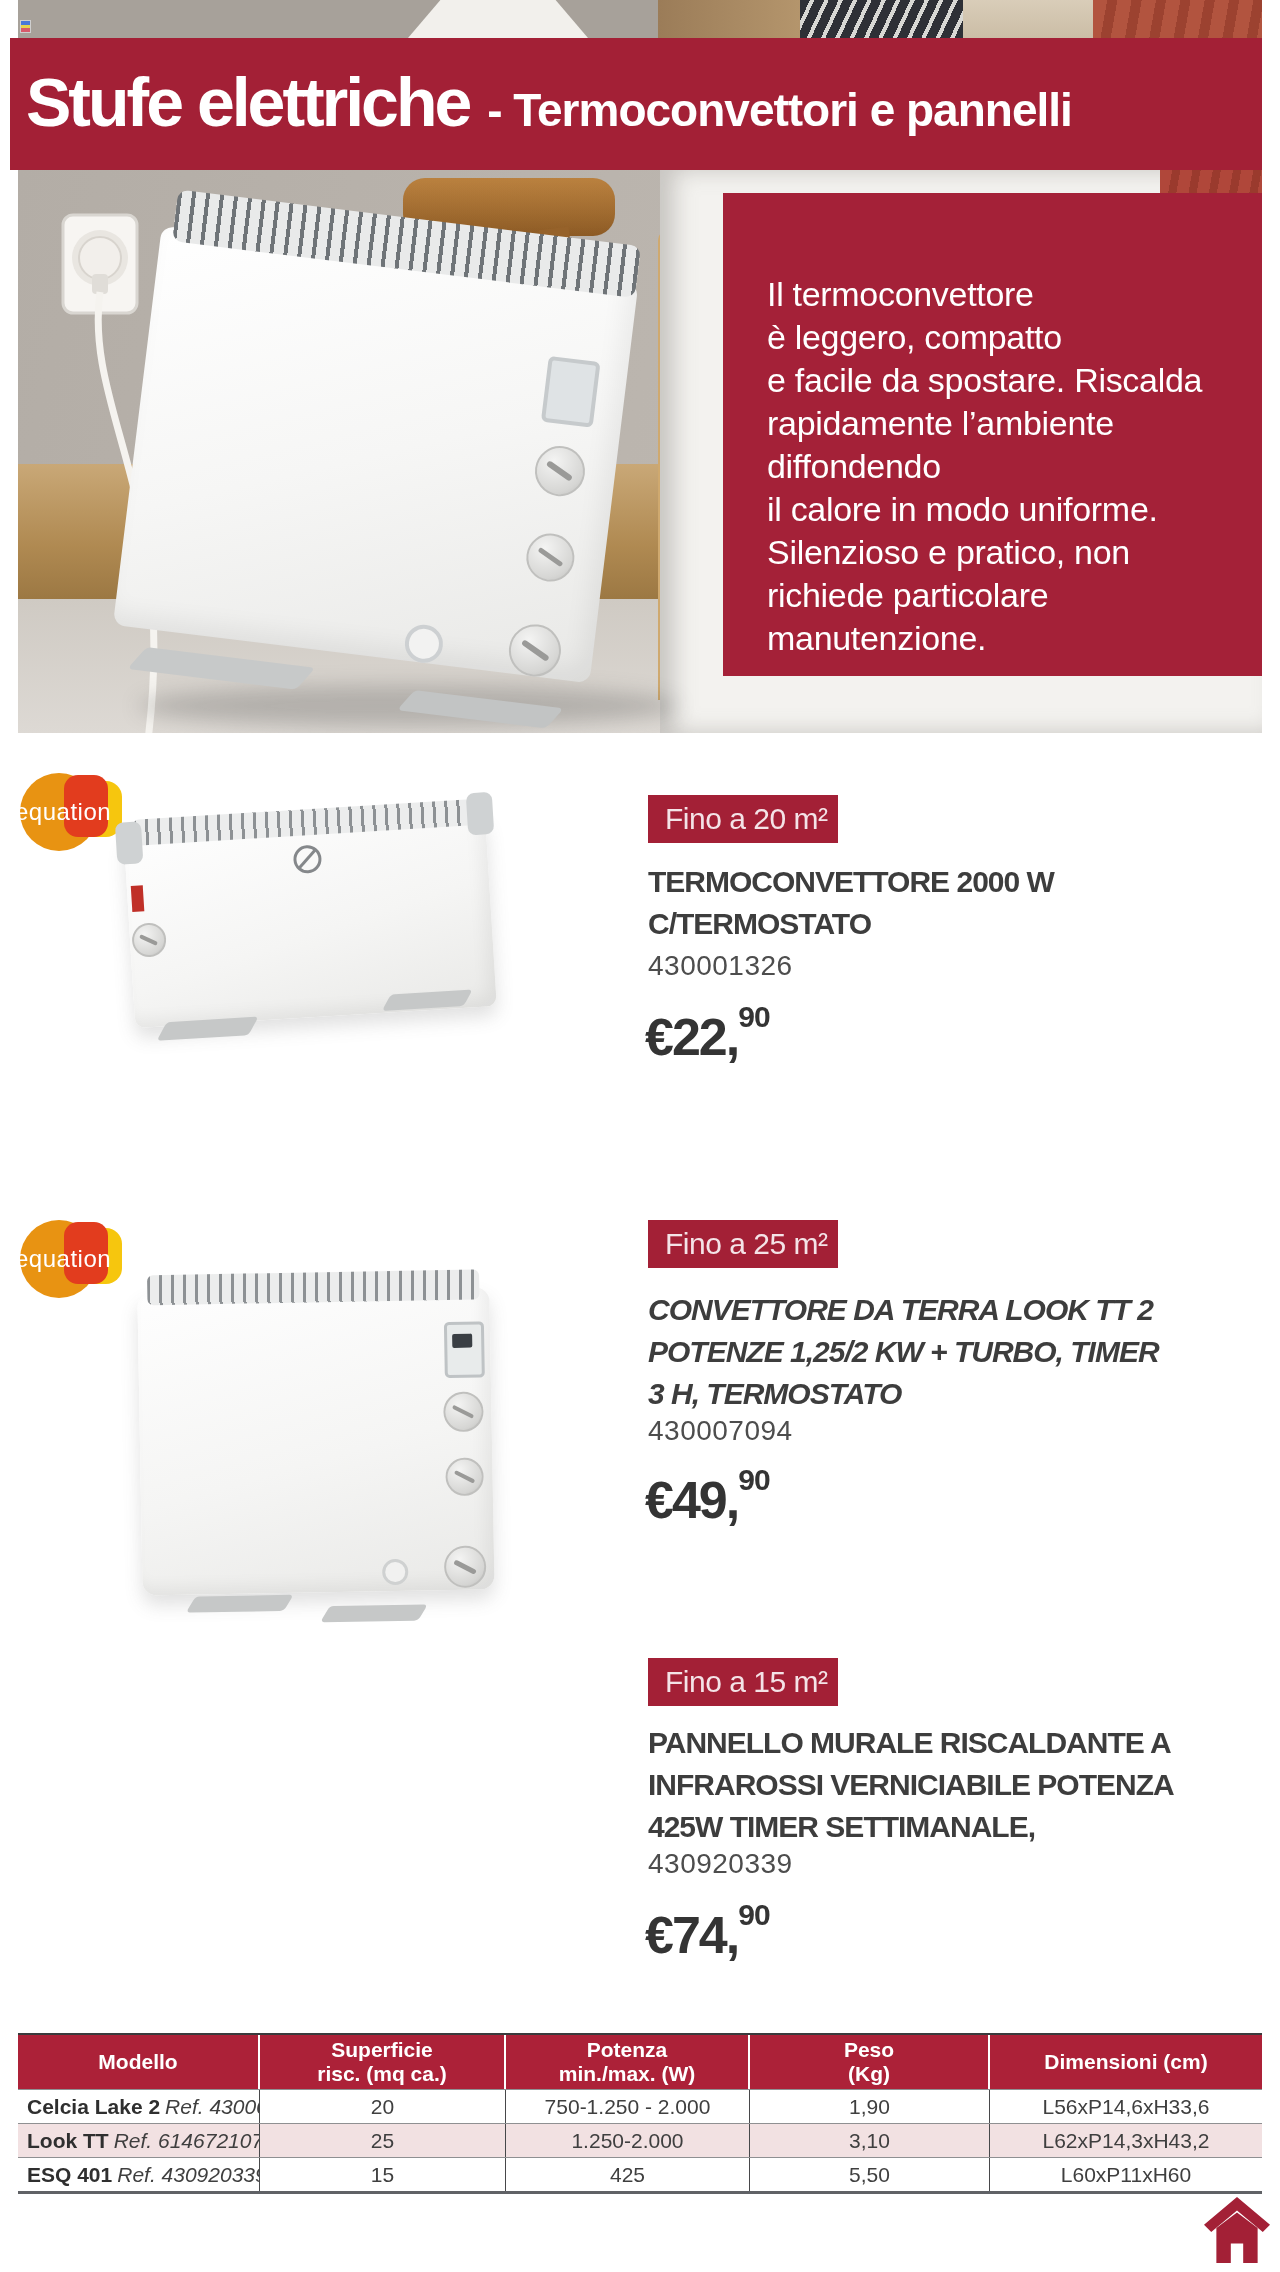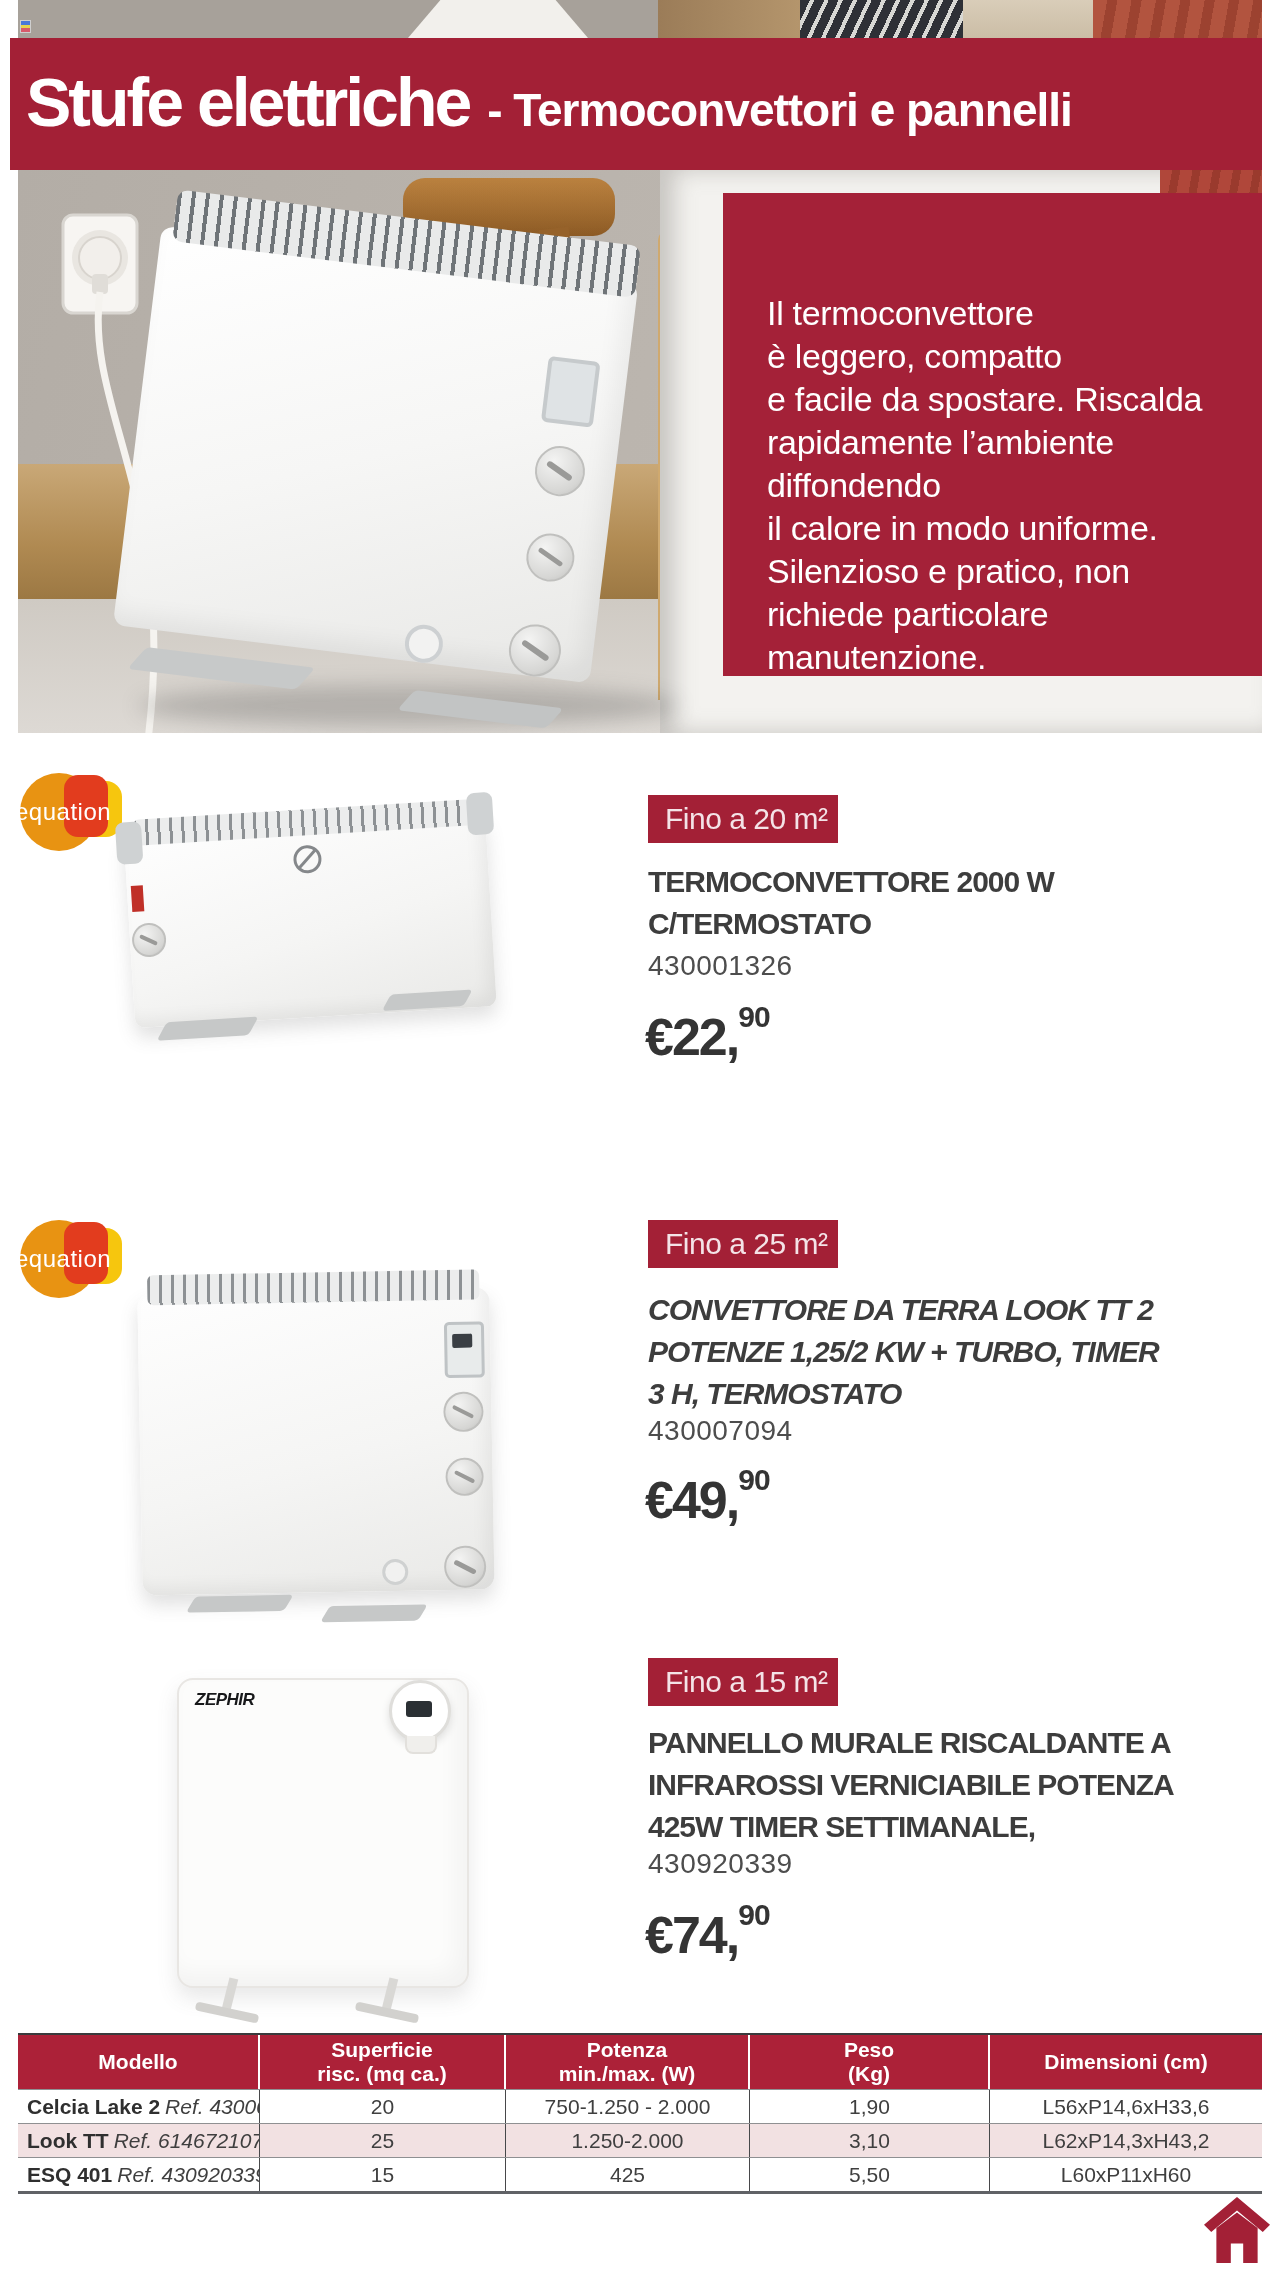--- a/index.html
+++ b/index.html
@@ -60,21 +60,21 @@
   .hh-k2{left:402px;top:296px;width:44px;height:44px;}
   .hh-k3{left:396px;top:388px;width:48px;height:48px;}
   .hh-dot{position:absolute;left:292px;top:402px;width:30px;height:30px;border-radius:50%;
         border:4px solid #cdd0d2;background:#f2f2f1;}
   .hh-foot1{position:absolute;left:28px;top:458px;width:170px;height:24px;background:#c7c9c9;
         border-radius:5px;transform:skewX(-35deg);}
   .hh-foot2{position:absolute;left:300px;top:468px;width:150px;height:22px;background:#c2c4c4;
         border-radius:5px;transform:skewX(-35deg);}
 
   .info-box{left:705px;top:23px;width:546px;height:483px;background:#a42138;color:#ffffff;
-        box-sizing:border-box;padding:56px 30px 0 44px;font-size:34px;line-height:43px;
+        box-sizing:border-box;padding:37px 30px 0 44px;font-size:34px;line-height:43px;
         letter-spacing:-0.3px;white-space:pre-line;}
 
   
   .eq-logo{width:112px;height:84px;}
   .eq-c1{position:absolute;left:10px;top:2px;width:78px;height:78px;border-radius:50%;background:#e89312;}
   .eq-c2{position:absolute;right:0;top:10px;width:56px;height:56px;border-radius:16px;background:#f6c60e;}
   .eq-c3{position:absolute;left:54px;top:4px;width:44px;height:62px;border-radius:14px;background:#e23c1e;}
   .eq-text{position:absolute;left:5px;top:50%;transform:translateY(-54%);font-size:24px;color:#ffffff;
         letter-spacing:.5px;}
 
@@ -268,30 +268,20 @@
     <span>Fino a 25 m²</span>
   </div>
   <div class="abs p-title" style="top:1289px;font-style:italic;">CONVETTORE DA TERRA LOOK TT 2
 POTENZE 1,25/2 KW + TURBO, TIMER
 3 H, TERMOSTATO</div>
   <div class="abs p-code" style="top:1415px;">430007094</div>
   <div class="abs p-price" style="top:1463px;">
     <span>€49,</span><sup>90</sup>
   </div>
 
-  <div class="abs p3-photo">
-    <div class="p3-panel"></div>
-    <span class="p3-brand">ZEPHIR</span>
-    <div class="p3-timer"></div>
-    <div class="p3-bracket"></div>
-    <div class="p3-leg" style="left:48px;top:300px;transform:rotate(14deg);"></div>
-    <div class="p3-leg" style="left:208px;top:300px;transform:rotate(14deg);"></div>
-    <div class="p3-base" style="left:18px;top:330px;transform:rotate(12deg);"></div>
-    <div class="p3-base" style="left:178px;top:330px;transform:rotate(12deg);"></div>
-  </div>
 
   <div class="abs badge" style="top:1658px;">
     <span>Fino a 15 m²</span>
   </div>
   <div class="abs p-title" style="top:1722px;">PANNELLO MURALE RISCALDANTE A
 INFRAROSSI VERNICIABILE POTENZA
 425W TIMER SETTIMANALE,</div>
   <div class="abs p-code" style="top:1848px;">430920339</div>
   <div class="abs p-price" style="top:1898px;">
     <span>€74,</span><sup>90</sup>

